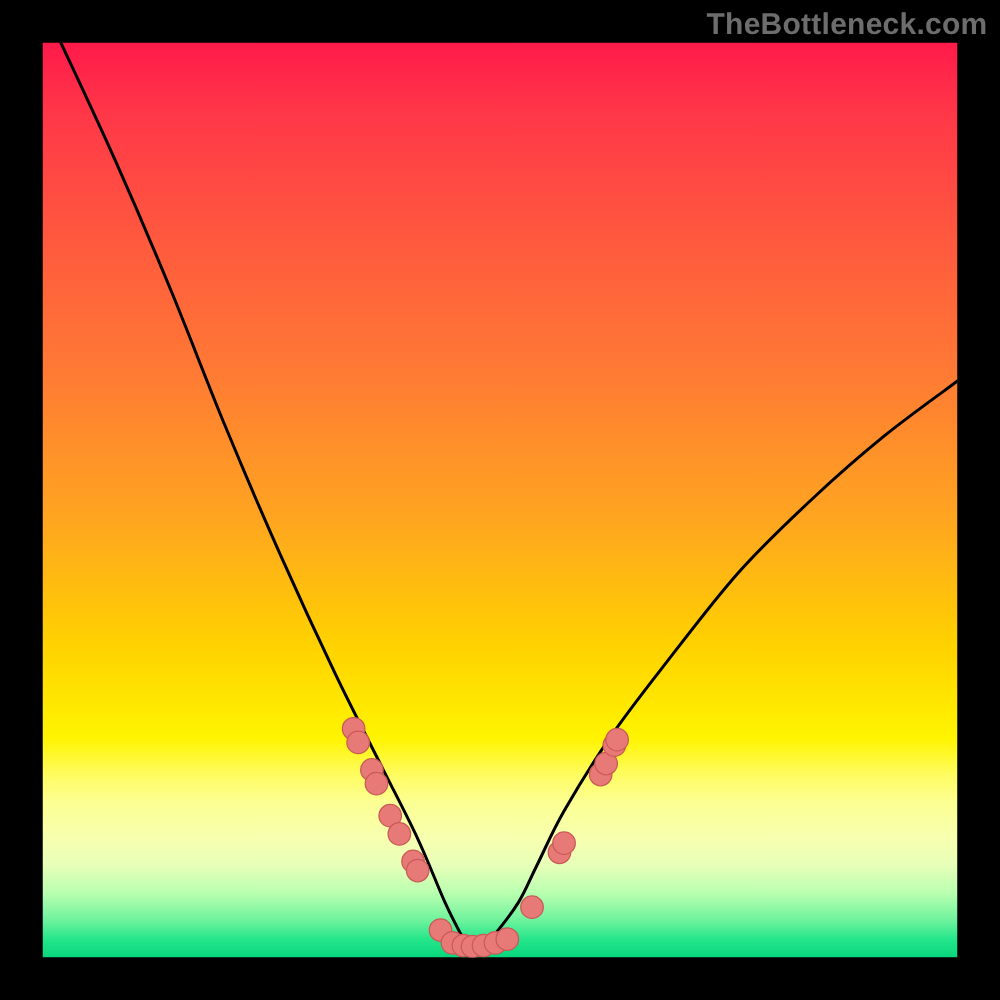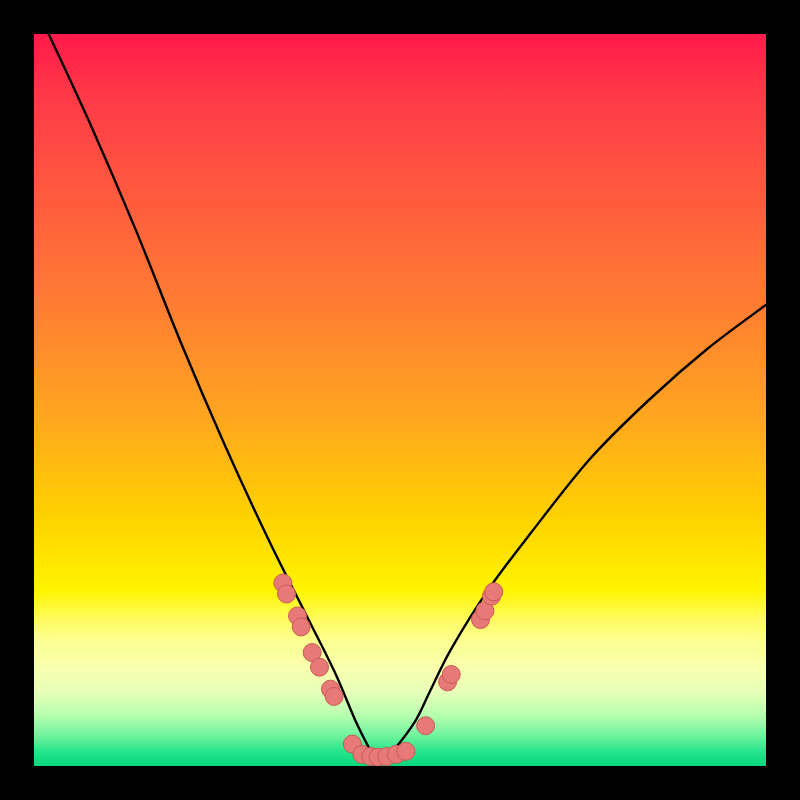--- a/index.html
+++ b/index.html
@@ -97,13 +97,14 @@
           <circle cx="391.62" cy="691.74" r="9" fill="#e77a77" stroke="#c95a57" stroke-width="1"></circle>
           <circle cx="413.58" cy="647.82" r="9" fill="#e77a77" stroke="#c95a57" stroke-width="1"></circle>
           <circle cx="417.24" cy="640.50" r="9" fill="#e77a77" stroke="#c95a57" stroke-width="1"></circle>
           <circle cx="446.52" cy="585.60" r="9" fill="#e77a77" stroke="#c95a57" stroke-width="1"></circle>
           <circle cx="450.91" cy="576.82" r="9" fill="#e77a77" stroke="#c95a57" stroke-width="1"></circle>
           <circle cx="457.50" cy="562.18" r="9" fill="#e77a77" stroke="#c95a57" stroke-width="1"></circle>
           <circle cx="459.70" cy="557.78" r="9" fill="#e77a77" stroke="#c95a57" stroke-width="1"></circle>
         </g>
     </svg>
   </div>
+  <div class="watermark">TheBottleneck.com</div>
 </div>
 
 </body></html>

